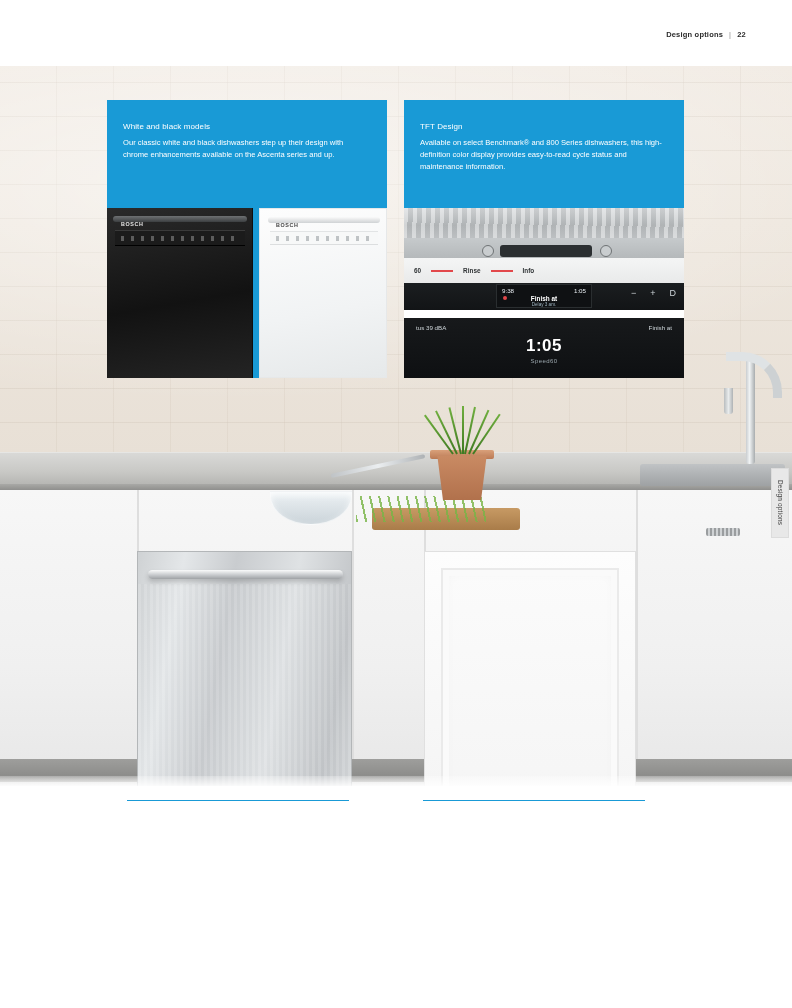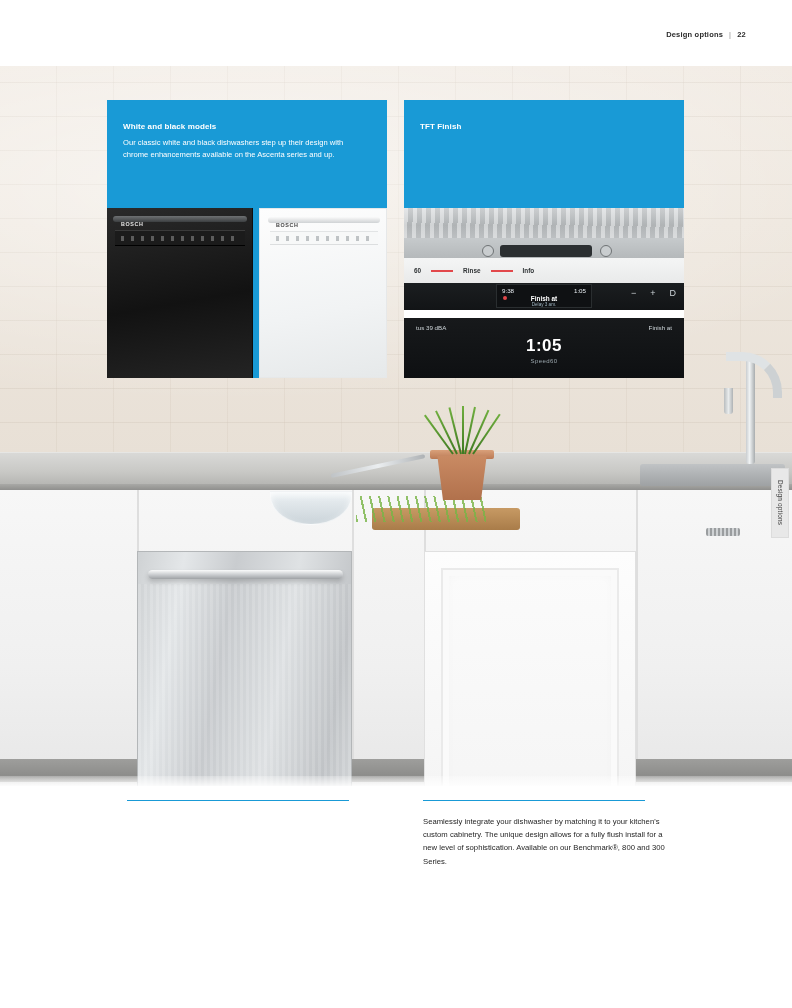--- a/index.html
+++ b/index.html
@@ -185,21 +185,21 @@
   
   .card {
     position: absolute;
     background: #199ad6;
     color: #ffffff;
   }
   .card.left { left: 107px; top: 100px; width: 280px; height: 278px; }
   .card.right { left: 404px; top: 100px; width: 280px; height: 278px; }
   .card h3 {
     font-size: 8px;
-    font-weight: bold;
+    font-weight: normal;
     letter-spacing: .1px;
     margin: 22px 0 6px 16px;
   }
   .card p {
     font-size: 7.6px;
     line-height: 1.55;
     margin: 0 18px 0 16px;
   }
 
   
@@ -424,21 +424,22 @@
 
   </div>
 </div>
 
 <div class="card left">
   <h3>White and black models</h3>
   <p>Our classic white and black dishwashers step up their design with chrome enhancements available on the Ascenta series and up.</p>
 </div>
 
 <div class="card right">
-  <h3>TFT Finish</h3>
+  <h3>TFT Design</h3>
+  <p>Available on select Benchmark® and 800 Series dishwashers, this high-definition color display provides easy-to-read cycle status and maintenance information.</p>
 </div>
 
 <div class="photo black-dw">
   <div class="bar"></div>
   <div class="brand">BOSCH</div>
   <div class="console"></div>
 </div>
 <div class="photo white-dw">
   <div class="bar"></div>
   <div class="brand">BOSCH</div>
@@ -492,14 +493,13 @@
 </div>
 
 <div class="fade"></div>
 
 <div class="caption c1">
   <div class="rule"></div>
 </div>
 
 <div class="caption c2">
   <div class="rule"></div>
-  <p>Seamlessly integrate your dishwasher by matching it to your kitchen's custom cabinetry. The unique design allows for a fully flush install for a new level of sophistication. Available on our Benchmark®, 800 and 300 Series.</p>
 </div>
 
 </body></html>

